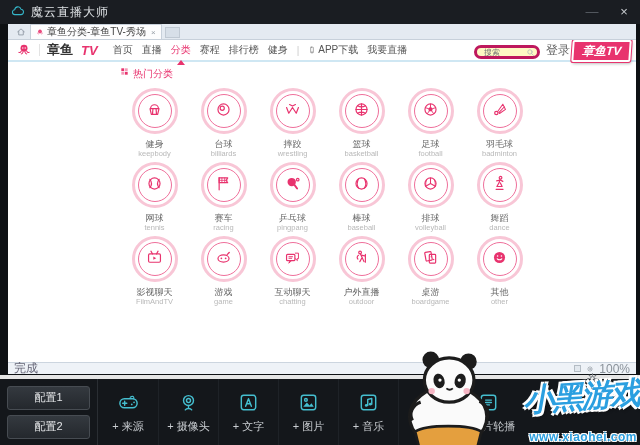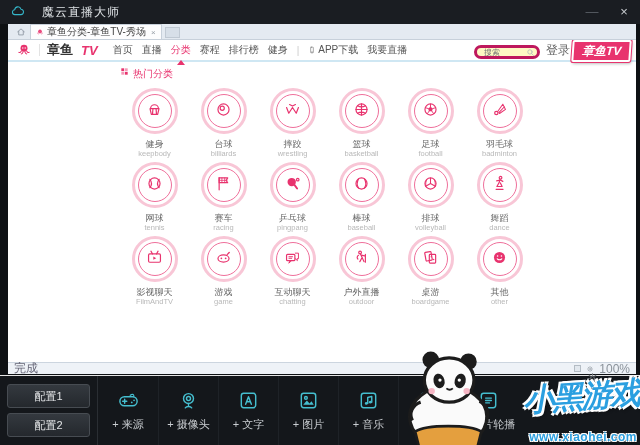--- a/index.html
+++ b/index.html
@@ -2,21 +2,21 @@
 <html><head>
 <meta charset="utf-8">
 <style>
   * { margin:0; padding:0; box-sizing:border-box; }
   html,body { width:640px; height:445px; overflow:hidden;
     font-family:"Liberation Sans","DejaVu Sans",sans-serif; }
   .app { position:relative; width:640px; height:445px; background:#0e1114; overflow:hidden; }
 
   
   .titlebar { position:absolute; top:0; left:0; right:0; height:24px; background:#1a1d22;
-    display:flex; align-items:center; gap:15px; padding-left:9px; }
+    display:flex; align-items:center; gap:4px; padding-left:9px; }
   .titlebar .cloud { width:18px; height:14px; color:#35b6c9; display:flex; }
   .titlebar .cloud svg { width:18px; height:14px; }
   .titlebar .apptitle { color:#dde1e4; font-size:12px; letter-spacing:1px; }
   .winbtns { position:absolute; right:0; top:0; height:24px; display:flex; }
   .winbtn { width:32px; height:24px; line-height:23px; text-align:center; font-size:13px; color:#c9cdd1; cursor:default; }
   .winbtn.min { color:#5a6066; }
 
   
   .browser { position:absolute; left:8px; top:24px; width:628px; height:350px; background:#fff;
     display:flex; flex-direction:column; }
@@ -76,21 +76,21 @@
 
   
   .statusbar { height:12px; background:#eef2f7; border-top:1px solid #ccd5df;
     display:flex; align-items:center; padding:0 6px; font-size:12px; color:#667; }
   .status-right { margin-left:auto; display:flex; align-items:center; gap:5px; color:#8a929a; }
   .status-right .icon svg { width:8px; height:8px; }
   .sq { width:7px; height:7px; border:1px solid #b4bcc4; background:#e2e8ee; }
 
   
   .toolbar { position:absolute; left:0; top:375px; width:640px; height:70px; background:#14171b;
-    border-top:1px solid #e5e5e5; display:flex; }
+    border-top:4px solid #e5e5e5; display:flex; }
   .configs { width:98px; border-right:1px solid #2a2e33; display:flex; flex-direction:column;
     justify-content:center; gap:5px; padding:0 7px; }
   .config-btn { height:24px; background:linear-gradient(#34393f,#24282d); border:1px solid #474c52;
     border-radius:3px; color:#e3e5e7; font-size:11px; display:flex; align-items:center; justify-content:center; cursor:pointer; }
   .tools { flex:1; display:flex; }
   .tool { width:60px; display:flex; flex-direction:column; align-items:center; justify-content:center;
     gap:5px; border-left:1px solid #1e2227; color:#c9cdd1; cursor:pointer; }
   .tool:first-child { border-left:none; }
   .tool .ticon { color:#45becf; display:flex; }
   .tool .ticon svg { width:23px; height:23px; }

